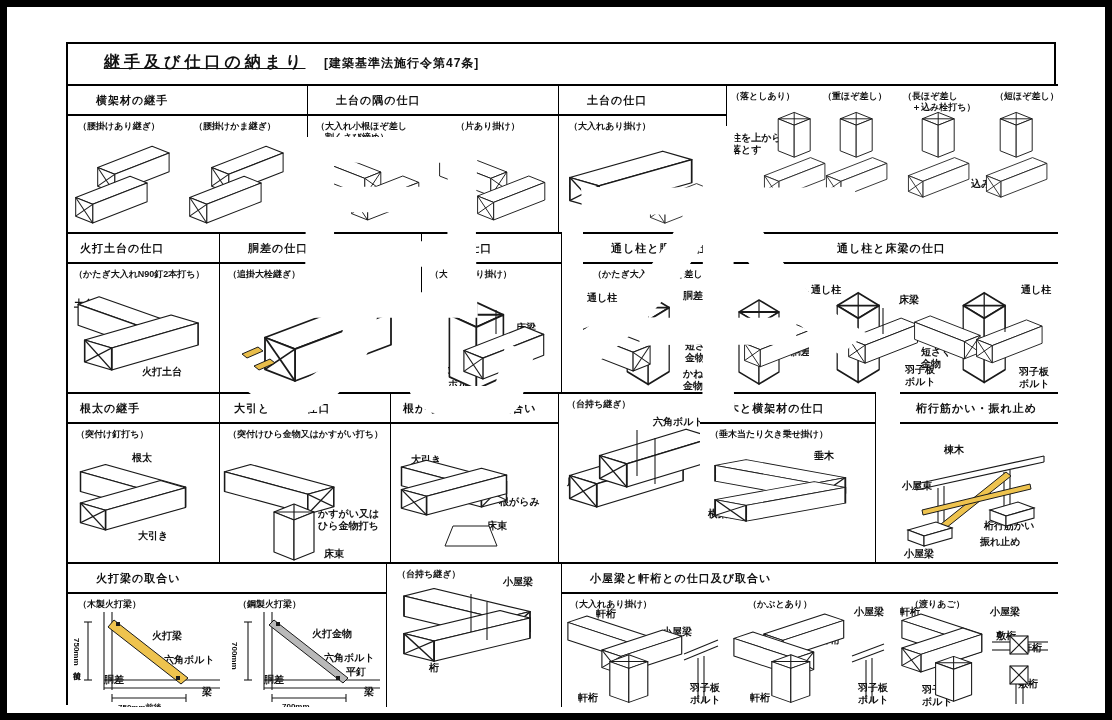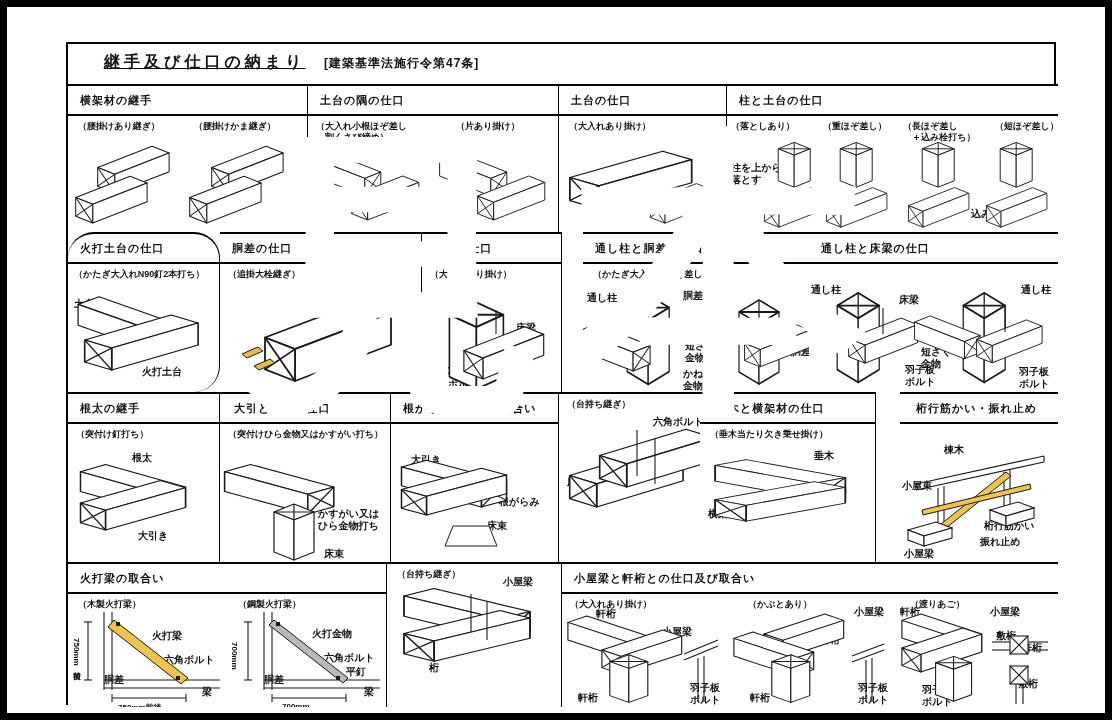--- a/index.html
+++ b/index.html
@@ -5,21 +5,21 @@
   html,body{margin:0;padding:0;background:#555;}
   .frame{position:relative;width:1112px;height:720px;background:#fff;border:7px solid #000;box-sizing:border-box;overflow:hidden;
          font-family:"Liberation Sans","DejaVu Sans",sans-serif;color:#111;}
   .sheet{position:absolute;left:59px;top:35px;width:990px;height:663px;border:2px solid #000;box-sizing:border-box;background:#fff;}
   .titlebar{position:absolute;left:0;top:0;width:100%;height:40px;}
   .t-main{position:absolute;left:36px;top:8px;font-size:16px;font-weight:bold;letter-spacing:4px;white-space:nowrap;text-decoration:underline;}
   .t-code{position:absolute;left:256px;top:11px;font-size:12px;font-weight:600;letter-spacing:1px;white-space:nowrap;}
   .cell{position:absolute;box-sizing:border-box;border-top:2px solid #000;border-right:1px solid #000;background:#fff;}
   .cell.lastcol{border-right:none;}
   .chead{height:30px;box-sizing:border-box;border-bottom:2px solid #000;font-size:11px;font-weight:bold;
-         line-height:28px;padding-left:12px;letter-spacing:1px;white-space:nowrap;overflow:hidden;}
+         line-height:28px;padding-left:28px;letter-spacing:1px;white-space:nowrap;overflow:hidden;}
   .cbody{position:relative;width:100%;height:calc(100% - 30px);overflow:hidden;}
   .cap{position:absolute;font-size:9px;font-weight:600;white-space:nowrap;letter-spacing:0;}
   .lbl{position:absolute;font-size:10px;font-weight:600;line-height:1.2;}
   .nw{white-space:nowrap;}
   .dim{position:absolute;font-size:8px;font-weight:600;white-space:nowrap;}
   .dimv{writing-mode:vertical-rl;}
   .dg{position:absolute;}
   .dg line{stroke:#1a1a1a;stroke-width:1.1;}
   .vline{position:absolute;top:0;bottom:0;width:1px;background:#000;}
   .watermark{position:absolute;left:238px;top:116px;font-size:300px;line-height:1;font-weight:700;
@@ -96,21 +96,20 @@
       <div class="cbody">
         <span class="cap" style="left:10px;top:4px">（大入れあり掛け）</span>
         <svg class="dg" style="left:8px;top:30px" width="152" height="84">
           <use href="#bR" transform="scale(1.45,1.05)"></use>
             <use href="#bR" transform="translate(82,34) scale(0.72)"></use>
         </svg>
       </div>
     </div>
 
     <div class="cell lastcol" style="left:659px;top:40px;width:331px;height:148px;">
-      <div class="chead">柱と土台の仕口</div>
       <div class="cbody">
         <span class="cap" style="left:4px;top:4px">（落としあり）</span>
         <span class="cap" style="left:96px;top:4px">（重ほぞ差し）</span>
         <span class="cap" style="left:176px;top:4px">（長ほぞ差し</span>
         <span class="cap" style="left:176px;top:15px">　＋込み栓打ち）</span>
         <span class="cap" style="left:268px;top:4px">（短ほぞ差し）</span>
         <span class="lbl" style="left:4px;top:46px;width:52px">柱を上から落とす</span>
         <span class="lbl nw" style="left:244px;top:92px">込み栓</span>
         <svg class="dg" style="left:36px;top:20px" width="70" height="96">
           <use href="#pT" transform="translate(12,0) scale(0.8)"></use>
@@ -124,21 +123,21 @@
           <use href="#pT" transform="translate(12,0) scale(0.8)"></use>
             <use href="#bR" transform="translate(0,48) scale(0.72)"></use>
         </svg>
         <svg class="dg" style="left:258px;top:20px" width="70" height="96">
           <use href="#pT" transform="translate(12,0) scale(0.8)"></use>
             <use href="#bR" transform="translate(0,48) scale(0.72)"></use>
         </svg>
       </div>
     </div>
 
-    <div class="cell" style="left:0;top:188px;width:152px;height:160px;border-radius:26px;">
+    <div class="cell" style="left:0;top:188px;width:152px;height:160px;">
       <div class="chead" style="padding-left:12px">火打土台の仕口</div>
       <div class="cbody">
         <span class="cap" style="left:6px;top:4px">（かたぎ大入れN90釘2本打ち）</span>
         <span class="lbl nw" style="left:6px;top:34px">土台</span>
         <span class="lbl nw" style="left:74px;top:102px">火打土台</span>
         <svg class="dg" style="left:4px;top:28px" width="144" height="96">
           <use href="#bL" transform="translate(4,0) scale(1.05,0.95)"></use>
             <use href="#bR" transform="translate(10,18) scale(1.35,1.0)"></use>
         </svg>
       </div>

